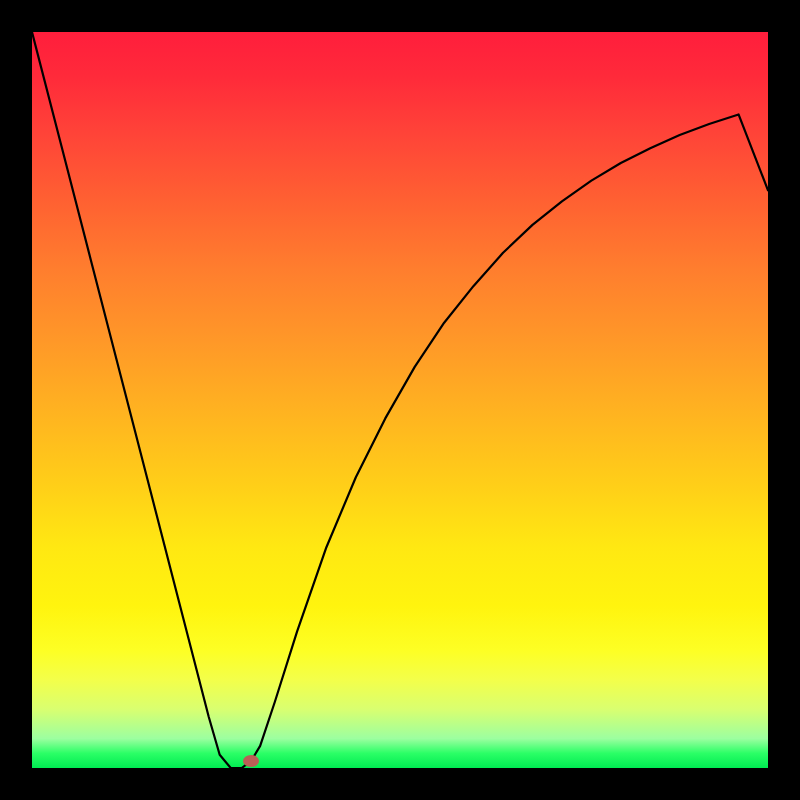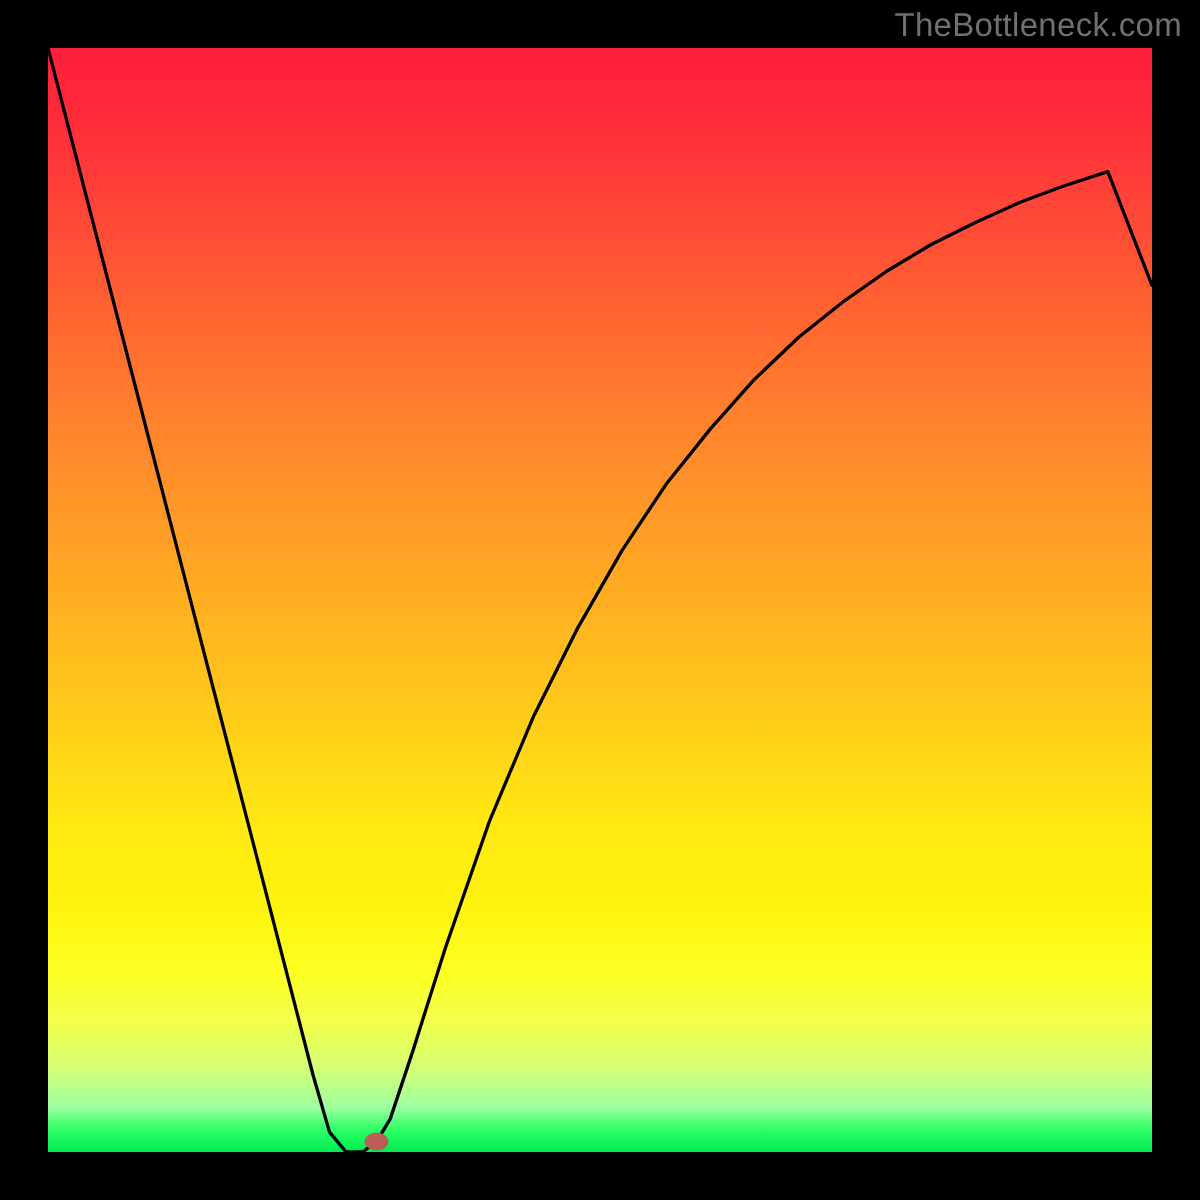--- a/index.html
+++ b/index.html
@@ -60,20 +60,19 @@
     border-radius: 50%;
     background: #ba5f56;
     z-index: 3;
     transform: translate(-50%, -50%);
   }
 </style>
 </head>
 <body>
 
 <div class="frame">
-  <div class="watermark">TheBottleneck.com</div>
   <div class="plot">
     <svg class="curve" viewBox="0 0 736 736" preserveAspectRatio="none">
       <path id="curve-path" d="M0.00 0.00 L29.44 114.08 L58.88 228.16 L88.32 342.24 L117.76 456.32 L147.20 570.40 L176.64 684.48 L187.68 722.75 L198.72 736.00 L209.76 736.00 L219.33 728.64 L228.16 713.92 L242.88 669.76 L264.96 599.84 L294.40 515.20 L323.84 445.28 L353.28 386.40 L382.72 334.88 L412.16 290.72 L441.60 253.92 L471.04 220.80 L500.48 192.83 L529.92 169.28 L559.36 148.67 L588.80 131.01 L618.24 116.29 L647.68 103.04 L677.12 92.00 L706.56 82.43 L736.00 158.24" fill="none" stroke="#000" stroke-width="2.2" stroke-linejoin="round" stroke-linecap="round"></path>
     </svg>
     <div class="dot" id="marker-dot" style="left: 219.328px; top: 728.64px; background: rgb(186, 95, 86);"></div>
   </div>
 </div>
 
 </body></html>

